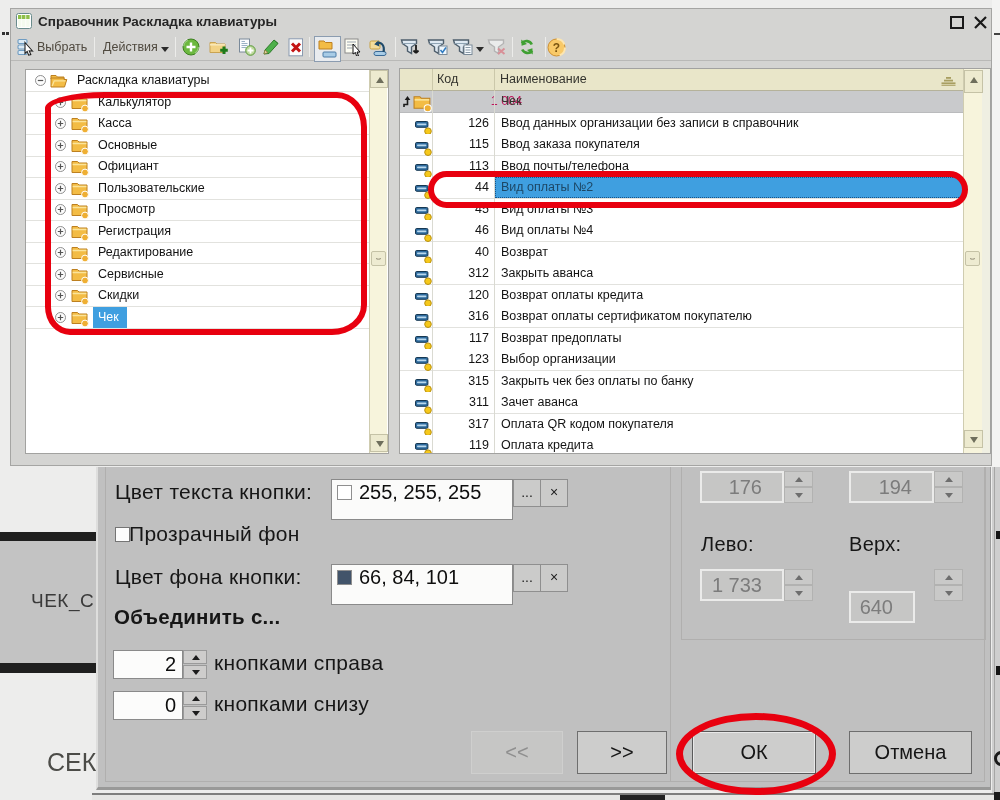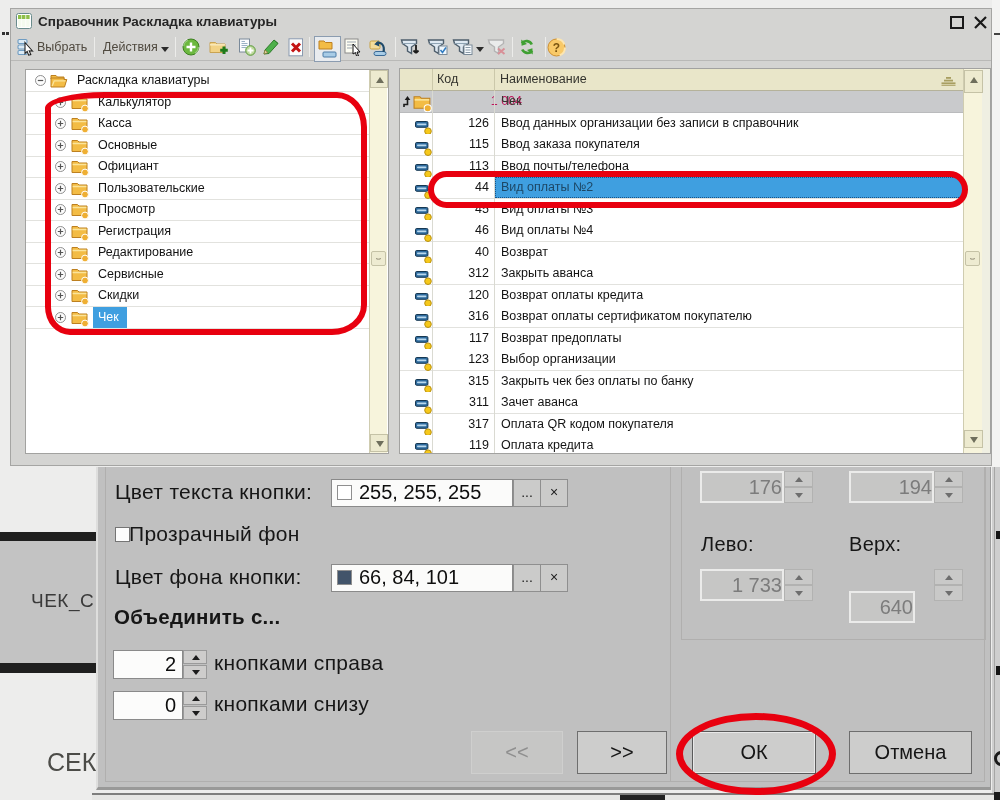--- a/index.html
+++ b/index.html
@@ -56,31 +56,31 @@
 .sgrip { position:absolute; left:1px; width:15px; height:15px; border-radius:2px; background:#eeebd1; border:1px solid #c5c2a6; color:#8a8670; font-size:9px; line-height:13px; text-align:center; }
 
 
 .red { position:absolute; border:6px solid #e8000f; background:transparent; z-index:50; }
 
 
 #dlg { left:96px; top:467px; width:895px; height:323px; overflow:hidden; background:#c0c0c0; border-left:2px solid #dededd; border-right:1px solid #9b9b9b; border-bottom:3px solid #999998; }
 #dlg .inframe { position:absolute; left:7px; top:-2px; width:880px; height:317px; border:1px solid #b0afae; border-top:none; }
 #dlg .vdiv { position:absolute; left:572px; top:0; width:1px; height:315px; background:#b0afae; }
 .dlbl { position:absolute; font-size:21px; letter-spacing:0.3px; color:#161616; }
-.dfield { position:absolute; width:182px; height:28px; background:#fbfbfa; border:1px solid #8a8a8a; }
+.dfield { position:absolute; width:182px; height:41px; background:#fbfbfa; border:1px solid #8a8a8a; }
 .dfield .sw { position:absolute; left:5px; top:5px; width:15px; height:15px; border:1px solid #8f8f8f; background:#fff; }
 .dfield .tx { position:absolute; left:27px; top:1px; font-size:20px; color:#0e0e0e; }
 .sqbtn { position:absolute; width:28px; height:28px; background:#cbcbca; border:1px solid #8f8f8f; text-align:center; font-size:14px; color:#222; line-height:25px; }
 .spinfield { position:absolute; width:70px; height:29px; background:#fcfcfb; border:1px solid #8a8a8a; font-size:20px; color:#0e0e0e; text-align:right; padding:2px 6px 0 0; }
 .spinbtns { position:absolute; width:24px; height:29px; }
 .spinbtns .b { position:absolute; left:0; width:24px; height:14px; background:#cecdcc; border:1px solid #9a9a9a; }
 .spinbtns .b:after { content:""; position:absolute; left:8px; border-left:4px solid transparent; border-right:4px solid transparent; }
 .spinbtns .bu:after { top:4px; border-bottom:5px solid #1c1c1c; }
 .spinbtns .bd:after { top:4px; border-top:5px solid #1c1c1c; }
-.dspin { position:absolute; width:84px; height:32px; background:#c6c6c5; border:2px solid #ebebea; font-size:20px; color:#7c7c7c; text-align:right; padding:3px 0 0 0; }
+.dspin { position:absolute; width:84px; height:32px; background:#c6c6c5; border:2px solid #ebebea; font-size:20px; color:#7c7c7c; text-align:right; padding:3px 20px 0 0; }
 .dspinbtns { position:absolute; width:29px; height:32px; }
 .dspinbtns .b { position:absolute; left:0; width:29px; height:16px; background:#c9c9c8; border:1px solid #b2b2b1; }
 .dspinbtns .b:after { content:""; position:absolute; left:10px; border-left:4px solid transparent; border-right:4px solid transparent; }
 .dspinbtns .bu:after { top:5px; border-bottom:5px solid #6e6e6e; }
 .dspinbtns .bd:after { top:5px; border-top:5px solid #6e6e6e; }
 .dbtn { position:absolute; height:43px; background:#cdcdcc; border:1px solid #6e6e6e; text-align:center; font-size:20px; color:#161616; line-height:40px; }
 #grpbox { position:absolute; left:583px; top:-12px; width:305px; height:185px; border:1px solid #b0afae; }
 </style>
 </head>
 <body>

